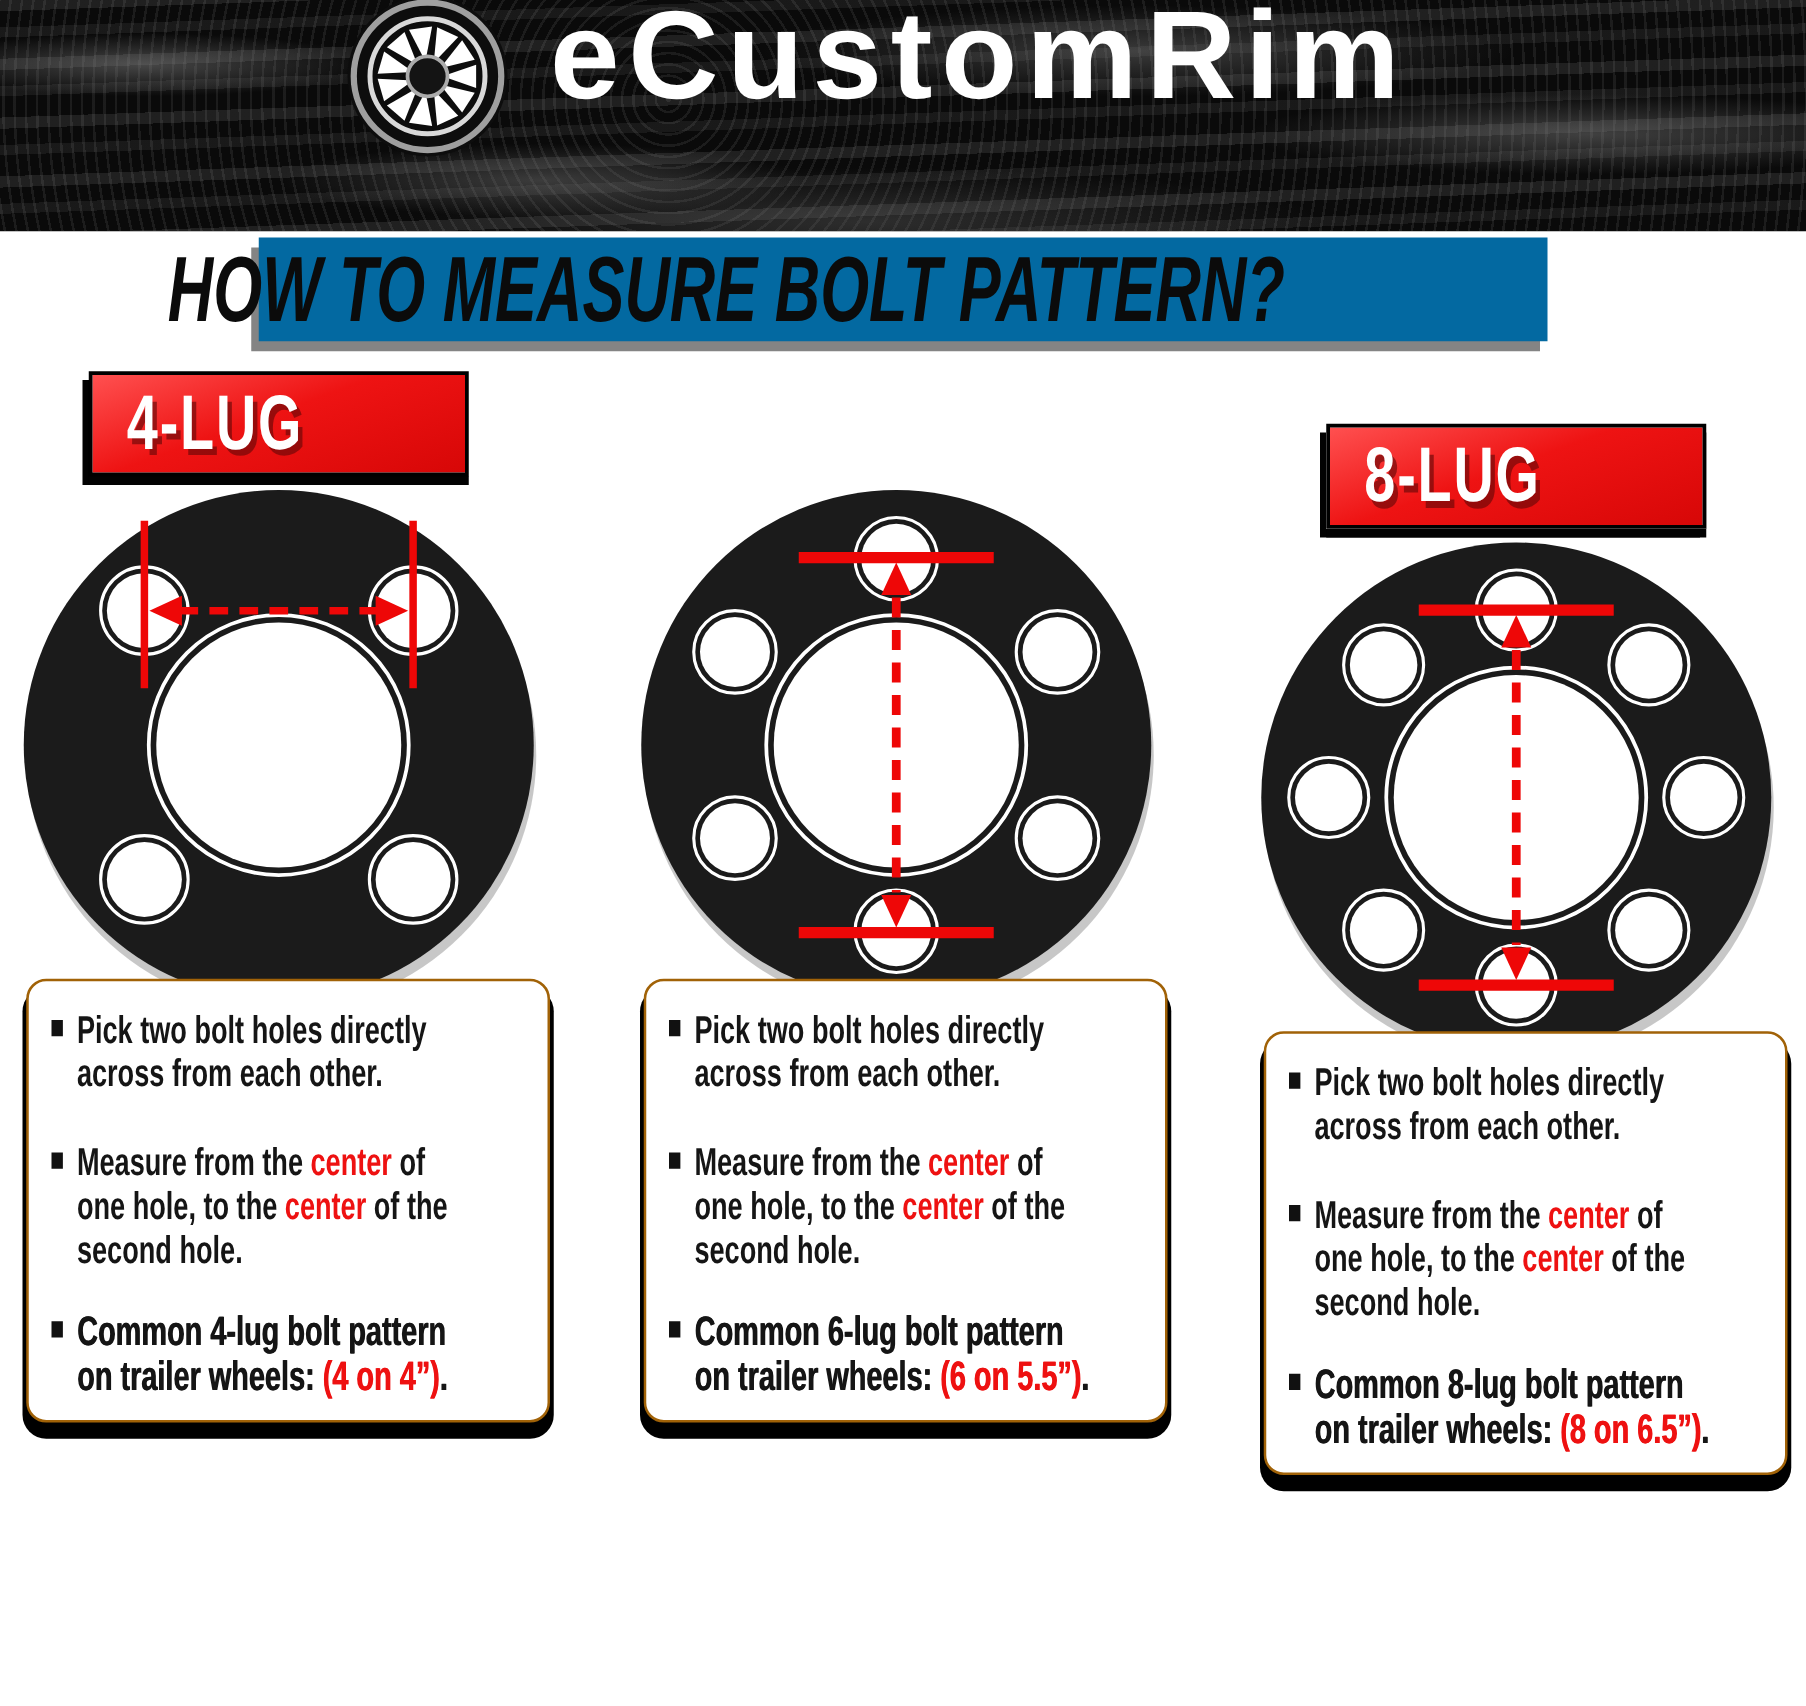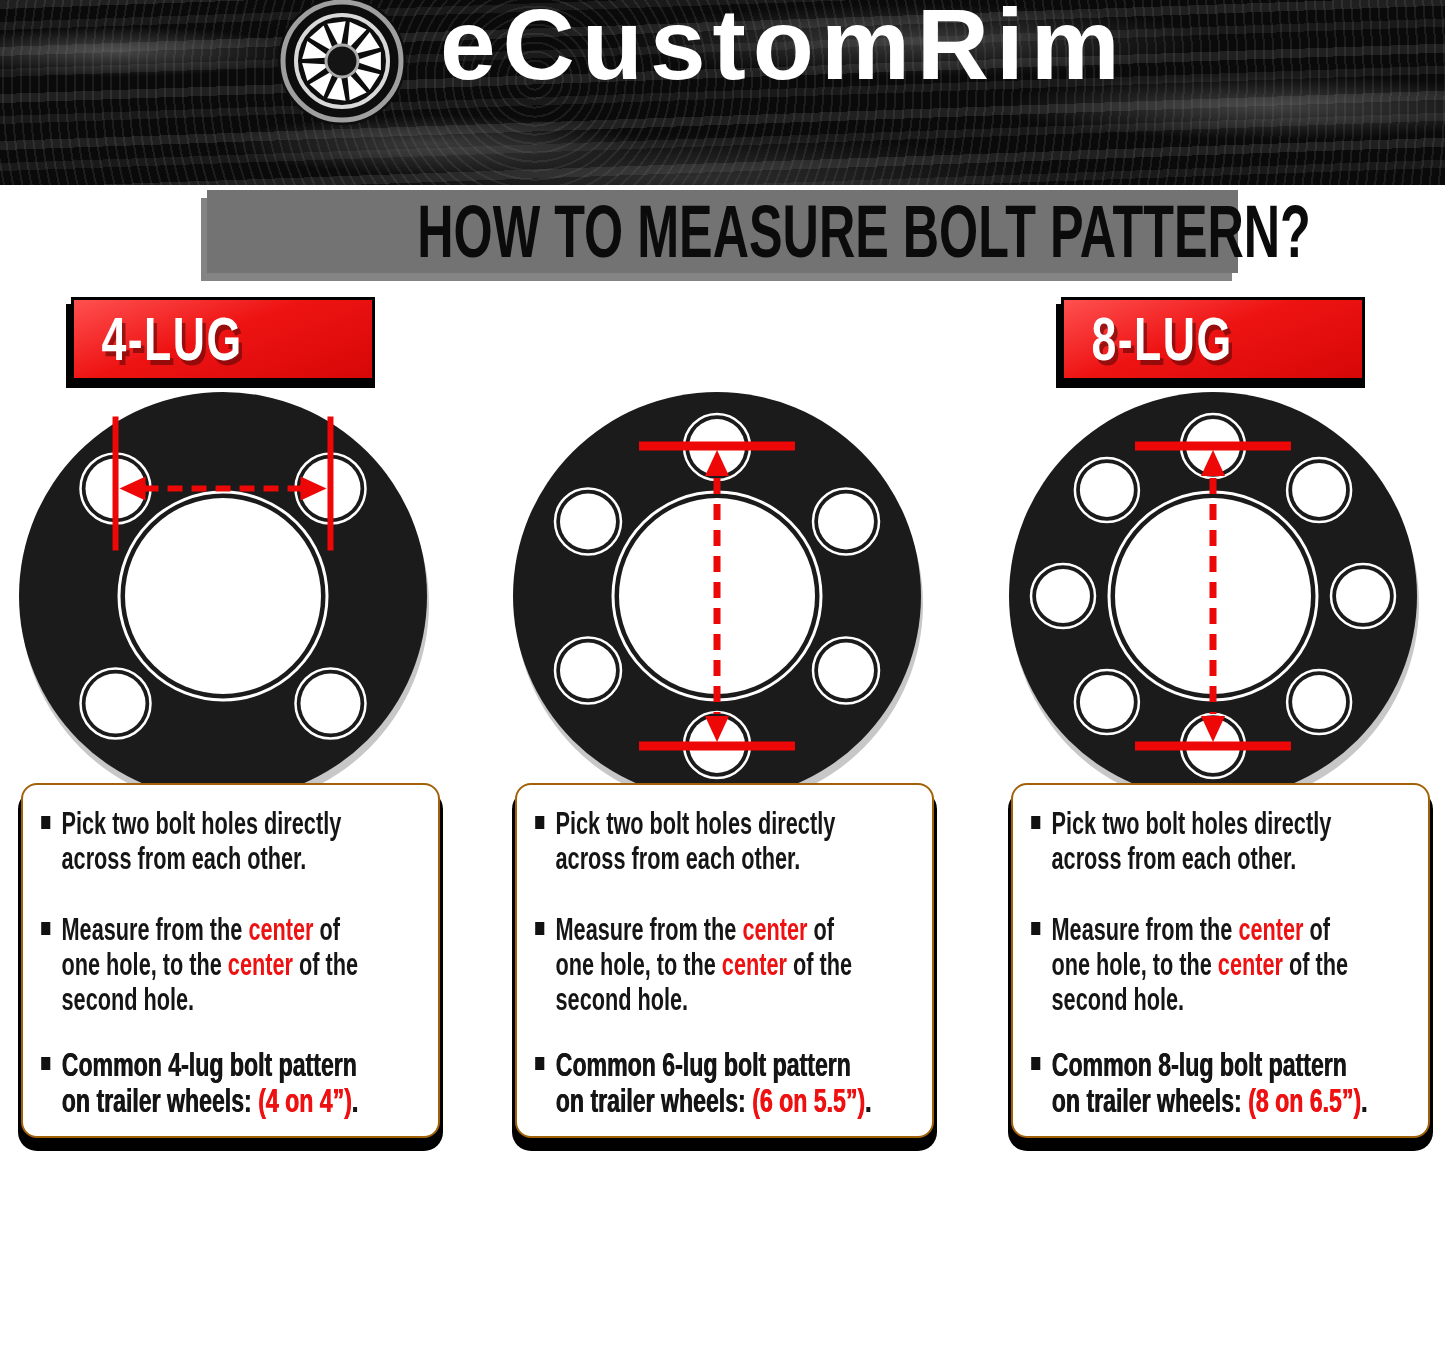--- a/index.html
+++ b/index.html
@@ -19,28 +19,28 @@
       repeating-linear-gradient(178deg, rgba(140,140,140,.17) 0 9px, rgba(0,0,0,0) 9px 22px,
         rgba(95,95,95,.18) 22px 30px, rgba(0,0,0,0) 30px 47px),
       #0a0a0a;
   }
   .logo{display:block;width:132px;height:132px;margin-left:276px;flex:none;transform:translateY(-5px);}
   .brand{margin:0 0 0 32px;color:#fff;font-size:100px;font-weight:700;letter-spacing:7px;
     line-height:1;transform:translateY(-6px);white-space:nowrap;}
 
   
   .title-banner{position:absolute;left:207px;top:190px;width:1031px;height:83px;
-    background:#737373;box-shadow:-6px 8px 0 #848484;
-    display:flex;align-items:center;justify-content:flex-start;}
+    background:#0369a1;box-shadow:-6px 8px 0 #848484;
+    display:flex;align-items:center;justify-content:flex-end;font-style:italic;}
   .title-text{font-size:74px;font-weight:700;color:#0b0b0b;letter-spacing:0;
     transform:scaleX(0.68);white-space:nowrap;line-height:1;}
 
   
   .col{position:absolute;top:297px;width:420px;height:900px;}
-  .col.c0{left:13px;} .col.c1{left:507px;} .col.c2{left:1003px;}
+  .col.c0{left:13px;} .col.c1{left:507px;} .col.c2{left:1003px;margin-top:42px;}
 
   .lug-banner{position:absolute;top:0;left:58px;width:298px;height:78px;
     border:3px solid #000;box-shadow:0 7px 0 #020202,-5px 7px 0 #020202;
     background:linear-gradient(160deg,#ff5050 0%,#ee1313 45%,#d70707 100%);
     display:flex;align-items:center;}
   .lug-label{font-size:62px;font-weight:700;color:#fff;letter-spacing:2px;line-height:1;
     transform:scaleX(0.72);text-shadow:5px 5px 0 rgba(105,8,8,.65);white-space:nowrap;}
 
   .diagram{position:absolute;top:89px;left:0;width:420px;height:420px;}
   .diagram svg{display:block;width:420px;height:420px;}

